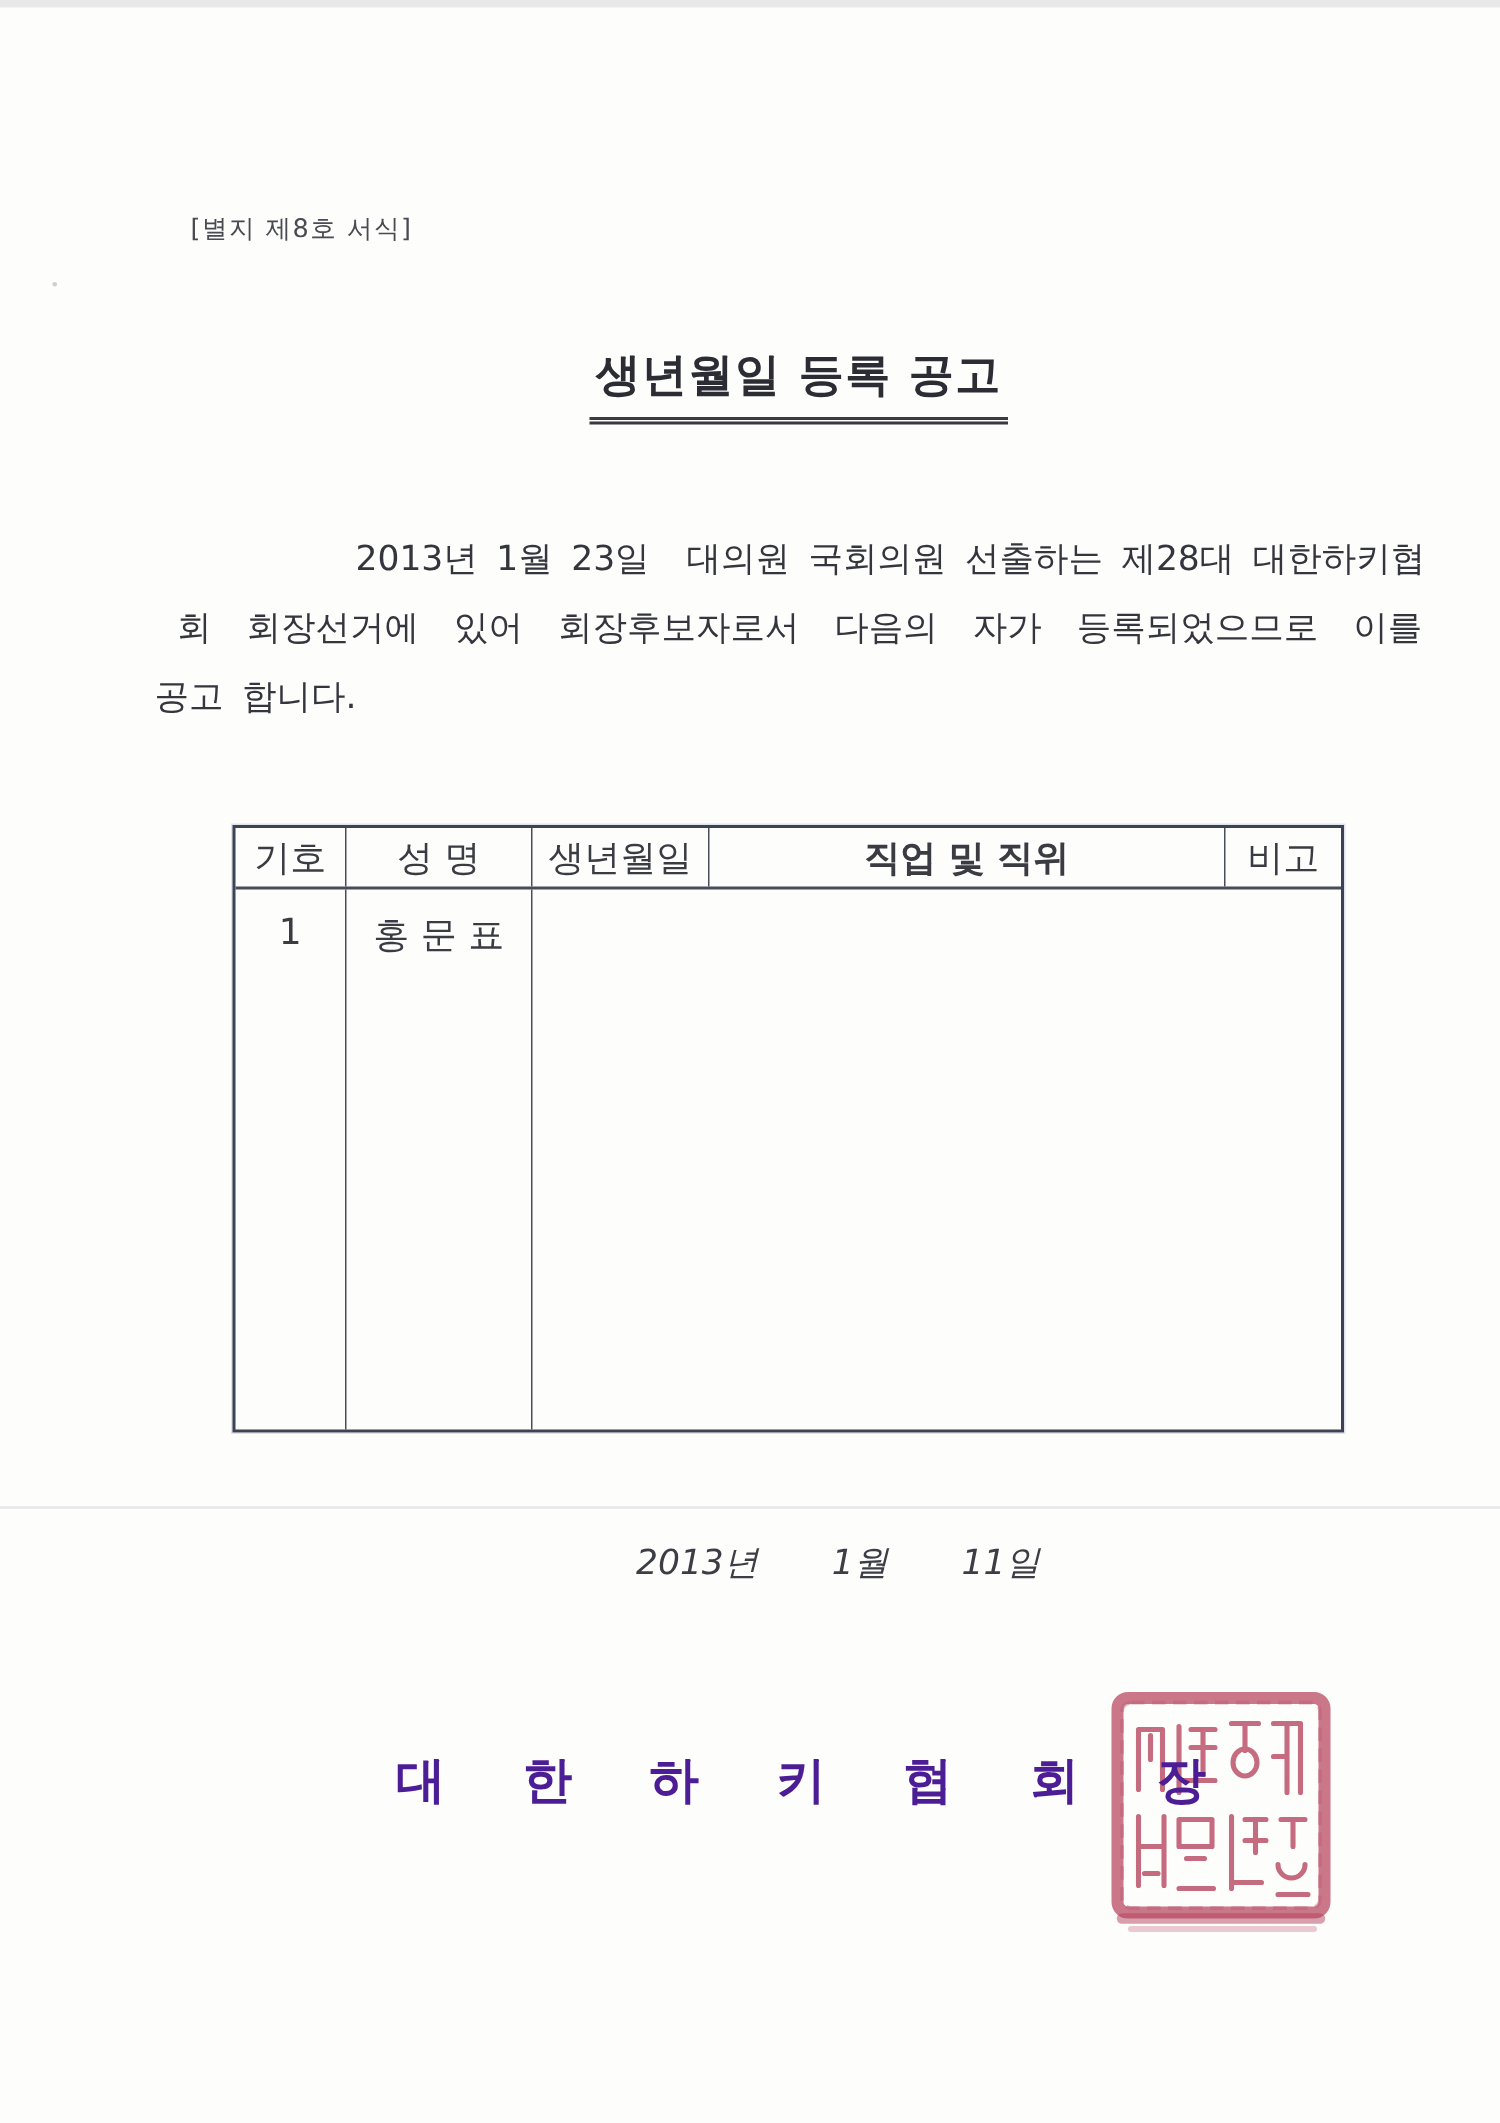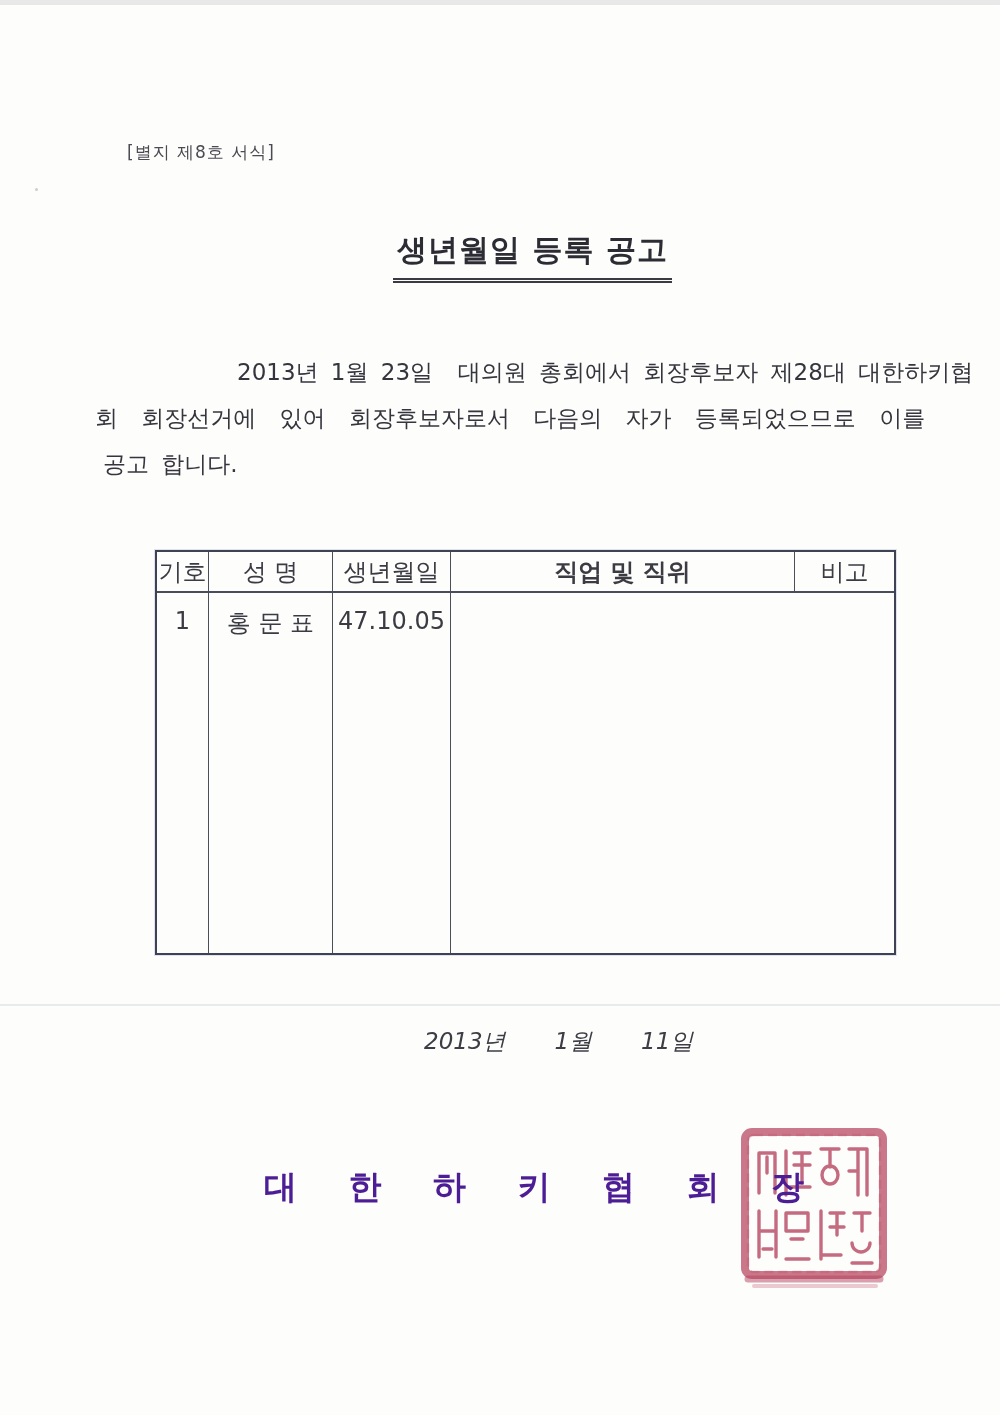--- a/index.html
+++ b/index.html
@@ -41,21 +41,21 @@
     border-bottom: 5px double #3a3b42;
     white-space: pre;
   }
   .body-line {
     position: absolute;
     font-size: 23px;
     color: #34353d;
     white-space: pre;
   }
   .body-line.l1 { left: 237px; top: 352px; word-spacing: 5px; }
-  .body-line.l2 { left: 95px; top: 398px; word-spacing: 16px; }
+  .body-line.l2 { left: 118px; top: 398px; word-spacing: 16px; }
   .body-line.l3 { left: 103px; top: 444px; word-spacing: 5px; }
 
   .cand-table {
     position: absolute;
     left: 155px;
     top: 545px;
     width: 741px;
     height: 405px;
     border: 2px solid #3d4255;
     box-sizing: border-box;
@@ -79,21 +79,21 @@
     display: flex;
     justify-content: center;
     font-size: 24px;
     color: #3a3b43;
     white-space: pre;
     overflow: hidden;
   }
   .tcell.last { border-right: none; flex: 1; }
   .trow.head .tcell { align-items: center; }
   .trow.body .tcell { align-items: flex-start; padding-top: 14px; }
-  .w-no    { width: 52px; }
+  .w-no    { width: 74px; }
   .w-name  { width: 124px; }
   .w-birth { width: 118px; }
   .w-job   { width: 344px; font-weight: bold; }
 
   .fold-line {
     position: absolute;
     left: 0;
     top: 999px;
     width: 1000px;
     height: 2px;
@@ -142,36 +142,35 @@
 <body>
 
 <div class="page">
 
   <div class="form-label">[별지 제8호 서식]</div>
 
   <div class="title-wrap">
     <span class="doc-title">생년월일 등록 공고</span>
   </div>
 
-  <div class="body-line l1">2013년 1월 23일  대의원 총회에서 회장후보자 제28대 대한하키협</div>
+  <div class="body-line l1">2013년 1월 23일  대의원 국회의원 선출하는 제28대 대한하키협</div>
   <div class="body-line l2">회 회장선거에 있어 회장후보자로서 다음의 자가 등록되었으므로 이를</div>
   <div class="body-line l3">공고 합니다.</div>
 
   <div class="cand-table">
     <div class="trow head">
       <div class="tcell w-no">기호</div>
       <div class="tcell w-name">성 명</div>
       <div class="tcell w-birth">생년월일</div>
       <div class="tcell w-job">직업 및 직위</div>
       <div class="tcell last">비고</div>
     </div>
     <div class="trow body">
       <div class="tcell w-no">1</div>
       <div class="tcell w-name">홍 문 표</div>
-      <div class="tcell w-birth">47.10.05</div>
       <div class="tcell last"></div>
     </div>
   </div>
 
   <div class="fold-line"></div>
 
   <div class="date-line">2013년   1월   11일</div>
 
   <div class="signer-line">대 한 하 키 협 회 장</div>
 

